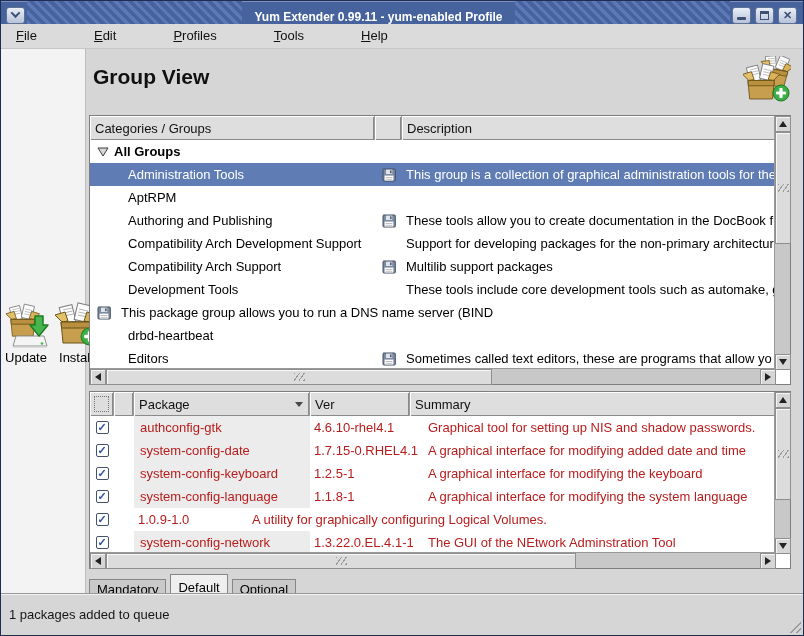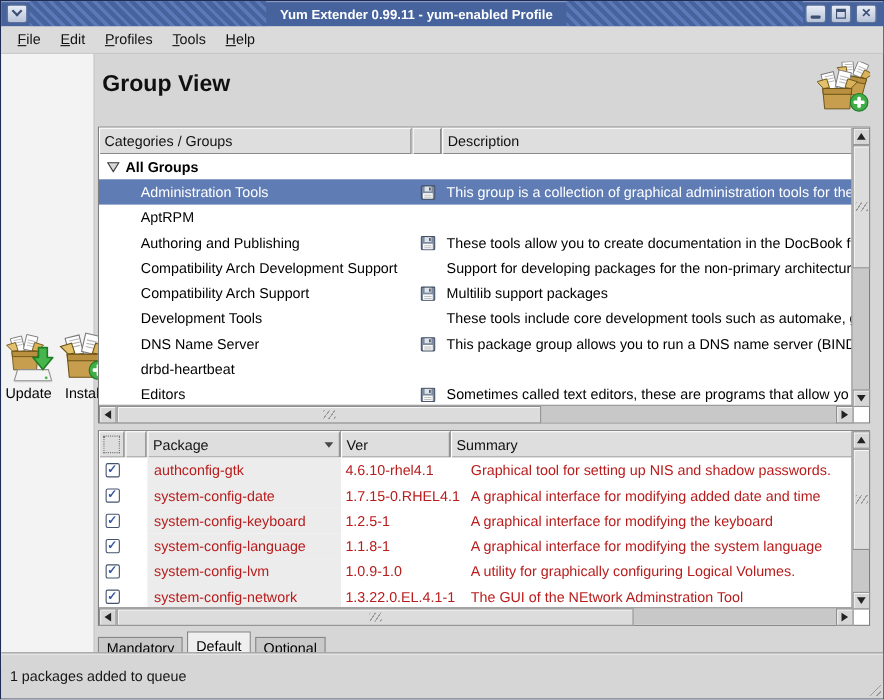--- a/index.html
+++ b/index.html
@@ -5,42 +5,42 @@
   * { box-sizing: border-box; margin: 0; padding: 0; }
   body { background:#ffffff; font-family:"Liberation Sans", sans-serif; }
   .window{
     position:relative; width:804px; height:636px; overflow:hidden;
     background:var(--window-bg,#d6d6d6); border:1px solid #1f2d55;
   }
   
   .titlebar{
     position:absolute; left:0; top:0; width:100%; height:23px;
     background:var(--titlebar-base,#47639e);
-    display:flex; align-items:center;
+    display:flex; align-items:flex-end;
     box-shadow: inset 0 1px 0 rgba(255,255,255,.3);
   }
   .stripe{ flex:1; height:100%;
     background:repeating-linear-gradient(45deg, var(--titlebar-stripe,#5d78b7) 0 3px, var(--titlebar-base,#47639e) 3px 7px);
   }
   .win-title{ color:#fff; font-size:12px; font-weight:bold; padding:0 12px; white-space:nowrap; }
   .winbtn{
     width:19px; height:17px; border-radius:3px; margin:0 2px;
     background:linear-gradient(#e9eef7,#b7c3d9); border:1px solid #5f7194;
     display:flex; align-items:center; justify-content:center; flex:0 0 auto;
   }
   .titlebar .left-pad{ width:3px; } .titlebar .right-pad{ width:4px; }
   .glyph-min{ width:9px; height:3px; background:#3d4f73; border-radius:1px; margin-top:6px;}
   .glyph-max{ width:9px; height:9px; border:1px solid #3d4f73; border-top-width:3px;}
   .glyph-close{ color:#3d4f73; font-size:11px; font-weight:bold; line-height:1;}
   .glyph-chevron{ width:7px; height:7px; border-left:2px solid #3d4f73; border-bottom:2px solid #3d4f73; transform:rotate(-45deg) translate(1px,-1px); margin-top:-3px;}
   
   .menubar{
     position:absolute; left:0; top:23px; width:100%; height:25px;
     background:#dbdbdb; border-bottom:1px solid #c6c6c6;
-    display:flex; align-items:center; padding-left:6px; font-size:13px; color:#111;
+    display:flex; align-items:center; padding-left:6px; font-size:13px; color:#111;gap:39px;
   }
   .menu-item{ padding:0 9px; line-height:24px; }
   u{ text-decoration:underline; }
   
   .sidebar{
     position:absolute; left:0; top:48px; width:85px; bottom:29px;
     background:var(--sidebar-bg,#f3f3f3); border-right:1px solid #bdbdbd;
     display:flex; flex-direction:row; align-items:center; padding-top:10px;
   }
   .side-item{
@@ -341,21 +341,20 @@
               </svg>
             </div>
           <div class="cell-desc">Multilib support packages</div>
         </div>
         <div class="tree-row">
           <div class="cell-name">Development Tools</div>
           <div class="cell-icon"></div>
           <div class="cell-desc">These tools include core development tools such as automake, g</div>
         </div>
         <div class="tree-row">
-          <div class="cell-name">DNS Name Server</div>
           <div class="cell-icon">
               <svg width="14" height="14">
                 <use href="#sym-floppy" width="14" height="14"></use>
               </svg>
             </div>
           <div class="cell-desc">This package group allows you to run a DNS name server (BIND</div>
         </div>
         <div class="tree-row">
           <div class="cell-name">drbd-heartbeat</div>
           <div class="cell-icon"></div>
@@ -437,21 +436,20 @@
           <div class="cell-sp"></div>
           <div class="cell-pkg">system-config-language</div>
           <div class="cell-ver">1.1.8-1</div>
           <div class="cell-sum">A graphical interface for modifying the system language</div>
         </div>
         <div class="pkg-row">
           <div class="cell-check">
               <span class="checkbox"></span>
             </div>
           <div class="cell-sp"></div>
-          <div class="cell-pkg">system-config-lvm</div>
           <div class="cell-ver">1.0.9-1.0</div>
           <div class="cell-sum">A utility for graphically configuring Logical Volumes.</div>
         </div>
         <div class="pkg-row">
           <div class="cell-check">
               <span class="checkbox"></span>
             </div>
           <div class="cell-sp"></div>
           <div class="cell-pkg">system-config-network</div>
           <div class="cell-ver">1.3.22.0.EL.4.1-1</div>

